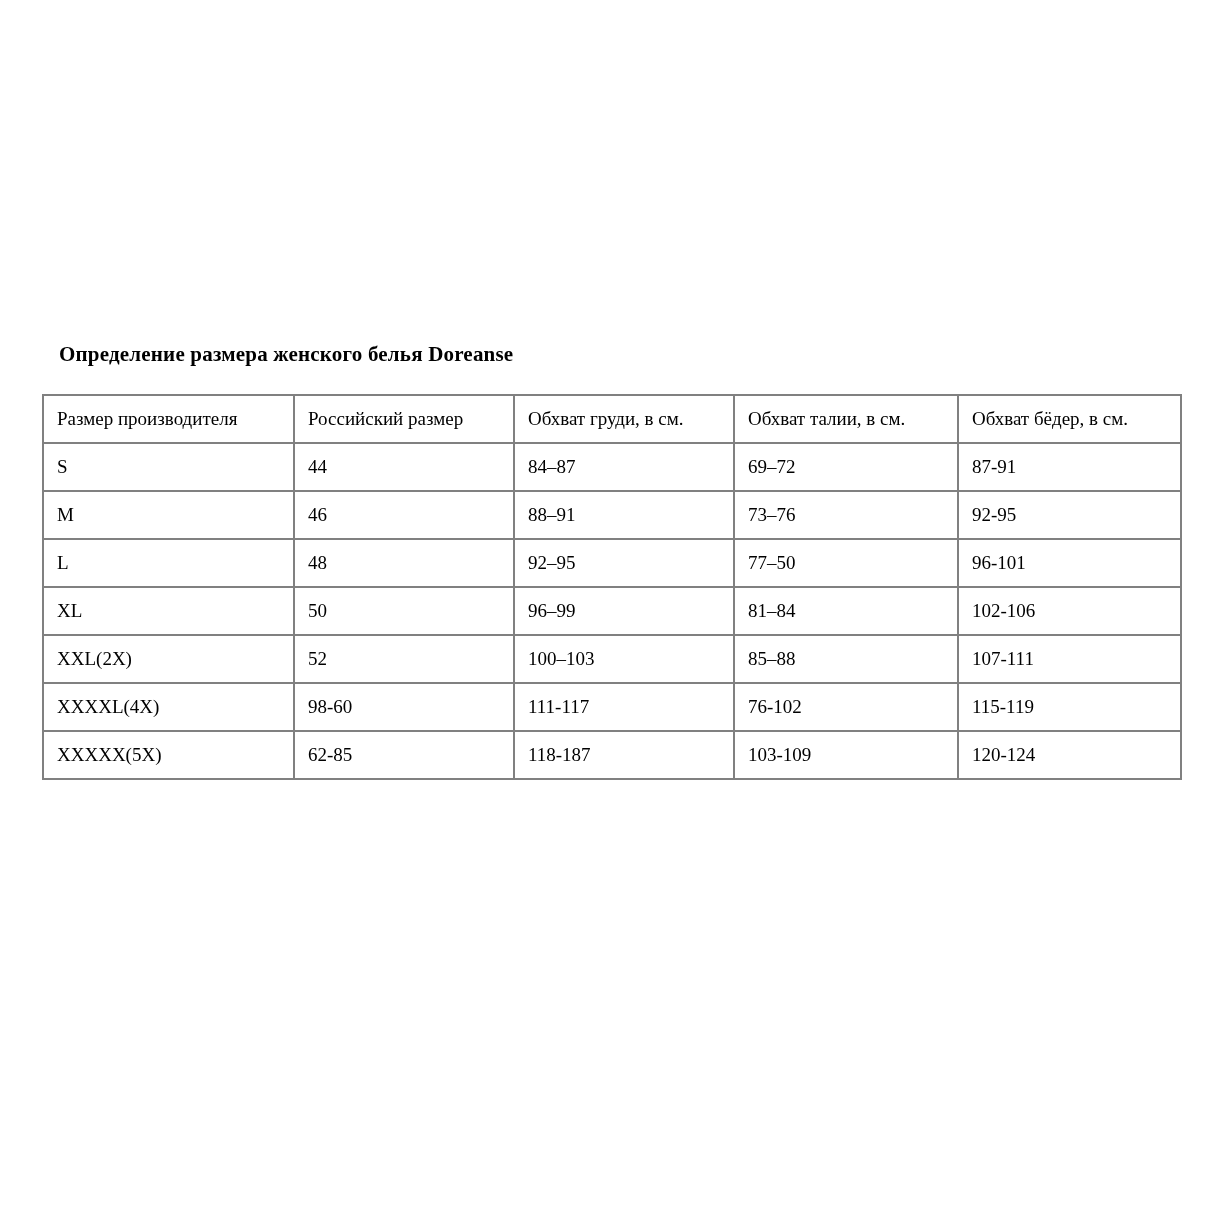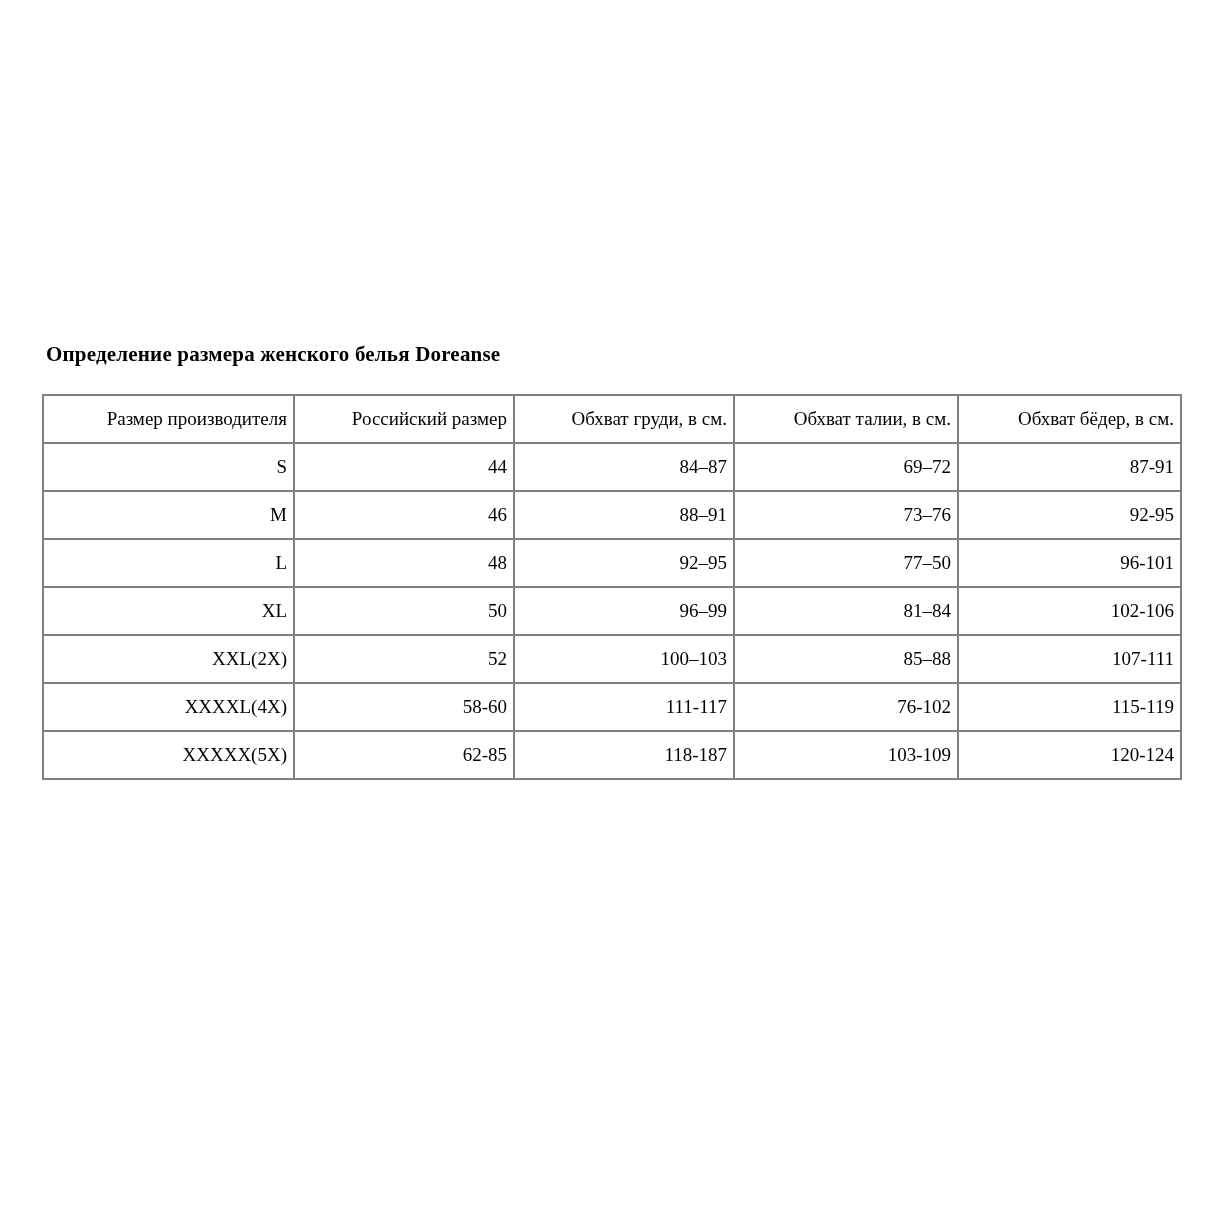--- a/index.html
+++ b/index.html
@@ -19,42 +19,42 @@
   }
   .content {
     position: absolute;
     left: 42px;
     top: 342px;
     width: 1140px;
   }
   .doc-title {
     font-size: 21px;
     font-weight: bold;
-    margin: 0 0 27px 4px;
+    margin: 0 0 27px 17px;
     line-height: 1.2;
     letter-spacing: 0.2px;
   }
   table.size-table {
     border-collapse: collapse;
     table-layout: fixed;
     width: 1138px;
   }
   table.size-table col.c1 { width: 251px; }
   table.size-table col.c2 { width: 220px; }
   table.size-table col.c3 { width: 220px; }
   table.size-table col.c4 { width: 224px; }
   table.size-table col.c5 { width: 223px; }
   table.size-table th,
   table.size-table td {
     border: 2px solid #808080;
     height: 46px;
     padding: 0 6px 0 13px;
     font-size: 19px;
     font-weight: normal;
-    text-align: right;
+    text-align: left;
     vertical-align: middle;
     white-space: nowrap;
     overflow: hidden;
   }
 </style>
 </head>
 <body>
 
 <div class="page">
   <div class="content">
@@ -109,21 +109,21 @@
         </tr>
         <tr>
           <td>XXL(2X)</td>
           <td>52</td>
           <td>100–103</td>
           <td>85–88</td>
           <td>107-111</td>
         </tr>
         <tr>
           <td>XXXXL(4X)</td>
-          <td>58-60</td>
+          <td>98-60</td>
           <td>111-117</td>
           <td>76-102</td>
           <td>115-119</td>
         </tr>
         <tr>
           <td>XXXXX(5X)</td>
           <td>62-85</td>
           <td>118-187</td>
           <td>103-109</td>
           <td>120-124</td>

